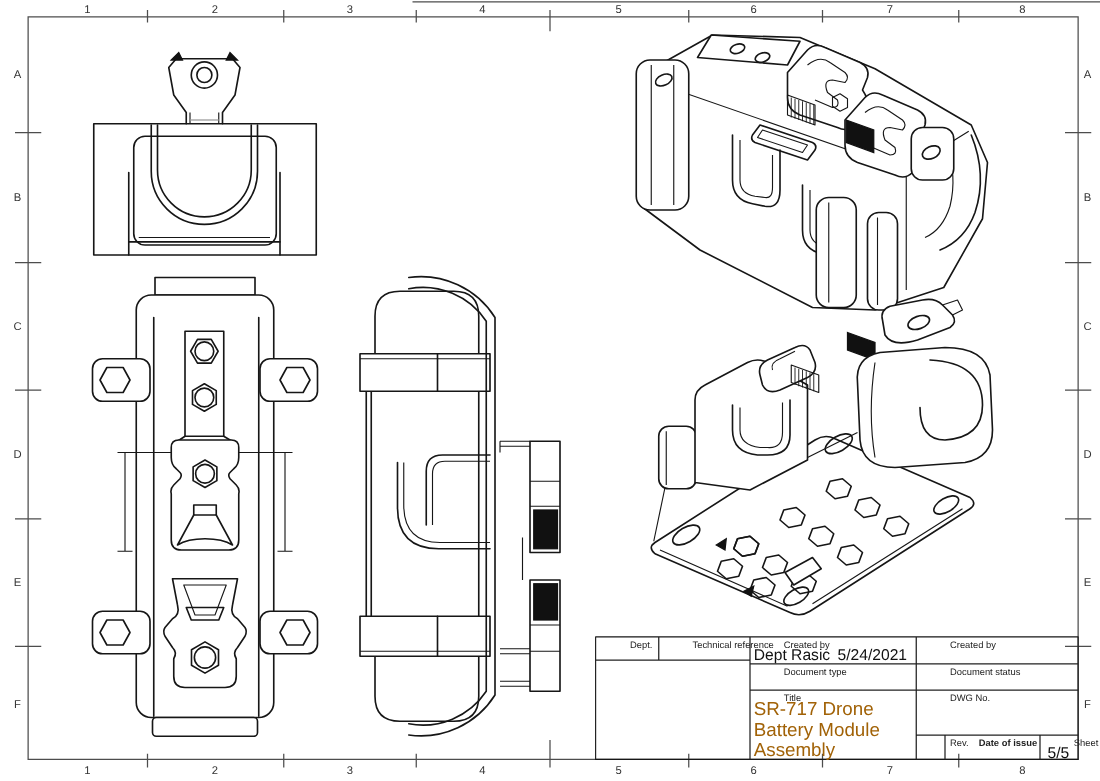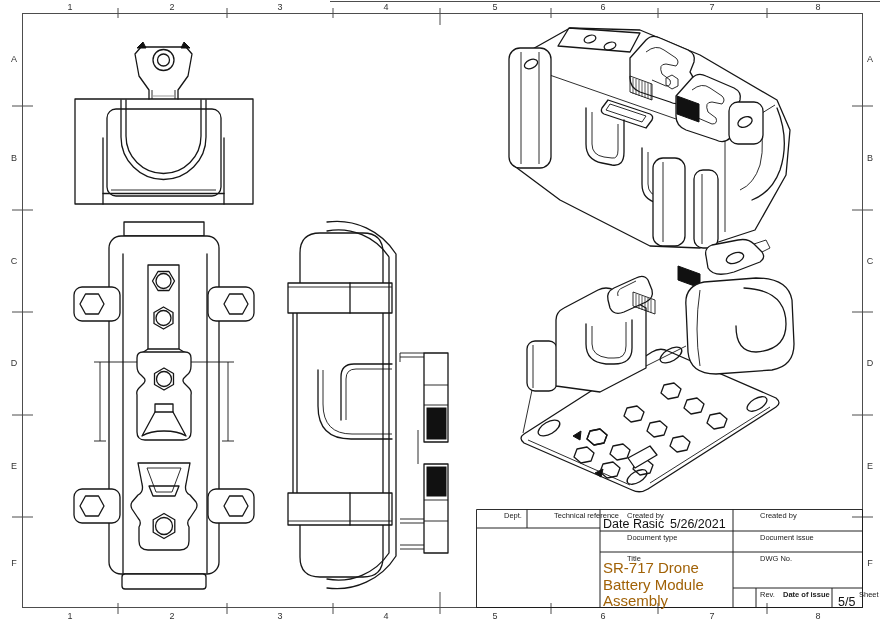--- a/index.html
+++ b/index.html
@@ -269,25 +269,25 @@
 
   <g transform="translate(0,0)"></g>
 </svg>
 
 <svg width="0" height="0"></svg>
 
 <div>
   <div class="tb-label" style="left:480px;top:511px;">Dept.</div>
   <div class="tb-label" style="left:530px;top:511px;">Technical reference</div>
   <div class="tb-label" style="left:603px;top:511px;">Created by</div>
-  <div class="tb-value" style="left:603px;top:517px;">Date Rasic</div>
-  <div class="tb-value" style="left:670px;top:517px;">5/26/2021</div>
+  <div class="tb-value" style="left:603px;top:517px;">Dept Rasic</div>
+  <div class="tb-value" style="left:670px;top:517px;">5/24/2021</div>
   <div class="tb-label" style="left:736px;top:511px;">Created by</div>
   <div class="tb-label" style="left:603px;top:533px;">Document type</div>
-  <div class="tb-label" style="left:736px;top:533px;">Document issue</div>
+  <div class="tb-label" style="left:736px;top:533px;">Document status</div>
   <div class="tb-label" style="left:603px;top:554px;">Title</div>
   <div class="tb-title" style="left:603px;top:560px;">SR-717 Drone Battery Module Assembly</div>
   <div class="tb-label" style="left:736px;top:554px;">DWG No.</div>
   <div class="tb-label" style="left:736px;top:590px;">Rev.</div>
   <div class="tb-label" style="left:759px;top:590px;font-weight:bold;">Date of issue</div>
   <div class="tb-label" style="left:835px;top:590px;">Sheet</div>
   <div class="tb-value" style="left:838px;top:595px;">5/5</div>
 </div>
 
 </div>

